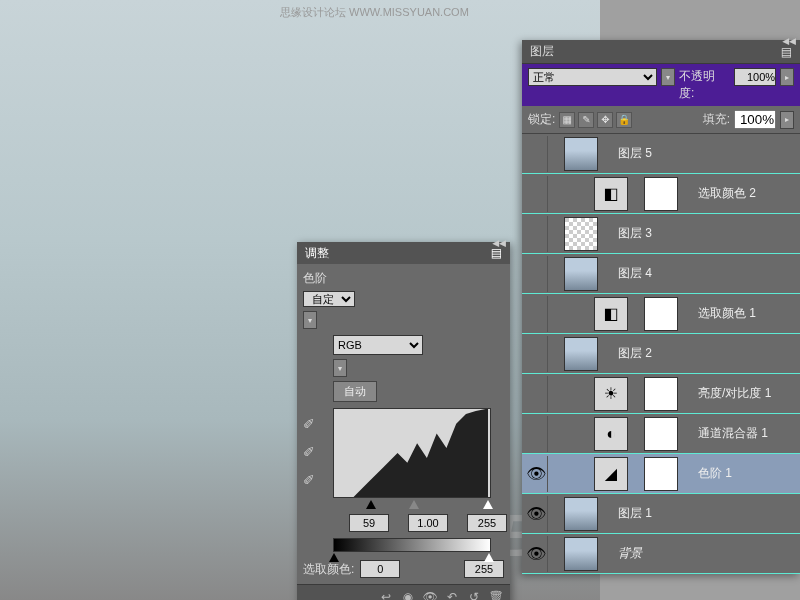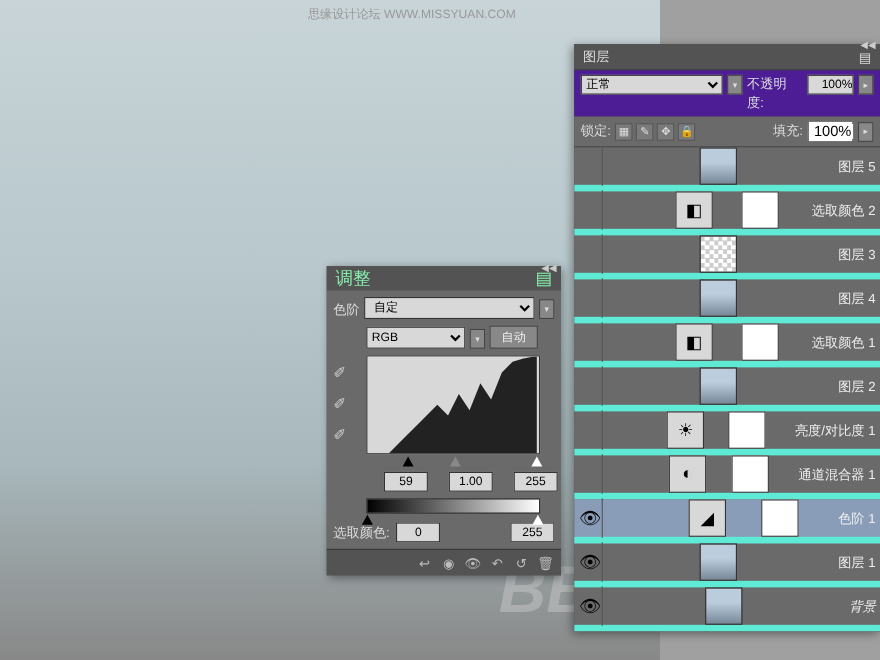--- a/index.html
+++ b/index.html
@@ -19,37 +19,37 @@
 .layer-controls select, .layer-controls input { background: #d8d8d8; border: 1px solid #333; font-size: 11px; height: 18px; }
 .blend-select { width: 130px; }
 .opacity-input { width: 42px; text-align: right; }
 .arrow-btn { width: 14px; height: 18px; background: #888; border: 1px solid #444; font-size: 8px; color: #ddd; display: inline-flex; align-items: center; justify-content: center; }
 
 .lock-row { background: #6a6a6a; padding: 4px 6px; display: flex; align-items: center; gap: 4px; font-size: 12px; color: #ddd; border-bottom: 1px solid #444; }
 .lock-icons { display: flex; gap: 3px; }
 .lock-icon { width: 16px; height: 16px; background: #7a7a7a; border: 1px solid #555; display: inline-flex; align-items: center; justify-content: center; font-size: 10px; }
 
 .layer-list { background: #6a6a6a; max-height: 480px; overflow-y: auto; }
-.layer-row { display: flex; align-items: center; height: 40px; border-bottom: 6px solid #5eead4; padding: 2px 4px; gap: 16px; justify-content: space-between; }
+.layer-row { display: flex; align-items: center; height: 40px; border-bottom: 1px solid #5eead4; padding: 2px 4px; gap: 16px; }
 .layer-row.selected { background: #8a9db8; }
 .eye-col { width: 22px; height: 36px; border-right: 1px solid #555; display: flex; align-items: center; justify-content: center; }
 .layer-thumb { width: 34px; height: 34px; background: #ddd; border: 1px solid #333; flex-shrink: 0; }
 .layer-thumb.adj { background: #d8d8d8; display: flex; align-items: center; justify-content: center; }
 .layer-thumb.mask { background: #fff; }
 .layer-thumb.empty { background: repeating-conic-gradient(#fff 0 25%, #ccc 0 50%) 0 0/8px 8px; }
 .layer-thumb.photo { background: linear-gradient(#bcd 40%, #789 100%); }
 .layer-name { color: #eee; font-size: 12px; margin-left: 4px; }
 .indent { width: 14px; }
 
 
 .adj-panel { position: absolute; left: 297px; top: 242px; width: 213px; background: #535353; box-shadow: 2px 2px 8px rgba(0,0,0,0.4); }
 .adj-titlebar { height: 22px; background: #535353; display: flex; align-items: center; padding: 0 8px; }
-.adj-titlebar span { color: #86efac; font-size: 16px; }
+.adj-titlebar span { color: #ffffff; font-size: 12px; }
 .adj-body { background: #6a6a6a; padding: 6px; }
-.adj-row { display: flex; align-items: flex-end; gap: 4px; margin-bottom: 6px; font-size: 12px; color: #ddd; }
+.adj-row { display: flex; align-items: flex-start; gap: 4px; margin-bottom: 6px; font-size: 12px; color: #ddd; flex-direction: column; }
 .adj-dropdown { flex: 1; background: #d8d8d8; border: 1px solid #333; height: 20px; font-size: 11px; padding: 0 4px; }
 .channel-select { width: 90px; background: #d8d8d8; border: 1px solid #333; height: 20px; font-size: 11px; }
 .auto-btn { background: #888; border: 1px solid #444; color: #eee; font-size: 11px; padding: 2px 10px; }
 .histogram { width: 158px; height: 90px; background: #d8d8d8; border: 1px solid #333; position: relative; margin-left: 30px; }
 .histo-shape { position: absolute; bottom: 0; left: 0; right: 0; height: 100%; }
 .eyedrop { width: 18px; height: 18px; color: #ccc; font-size: 14px; }
 .slider-track { width: 158px; height: 10px; margin-left: 30px; position: relative; margin-top: 2px; }
 .slider-handle { position: absolute; width: 0; height: 0; border-left: 5px solid transparent; border-right: 5px solid transparent; border-bottom: 9px solid #333; top: 0; }
 .level-inputs { display: flex; justify-content: space-between; margin-left: 46px; width: 158px; margin-top: 4px; }
 .level-input { width: 40px; height: 18px; background: #d8d8d8; border: 1px solid #333; text-align: center; font-size: 11px; }

